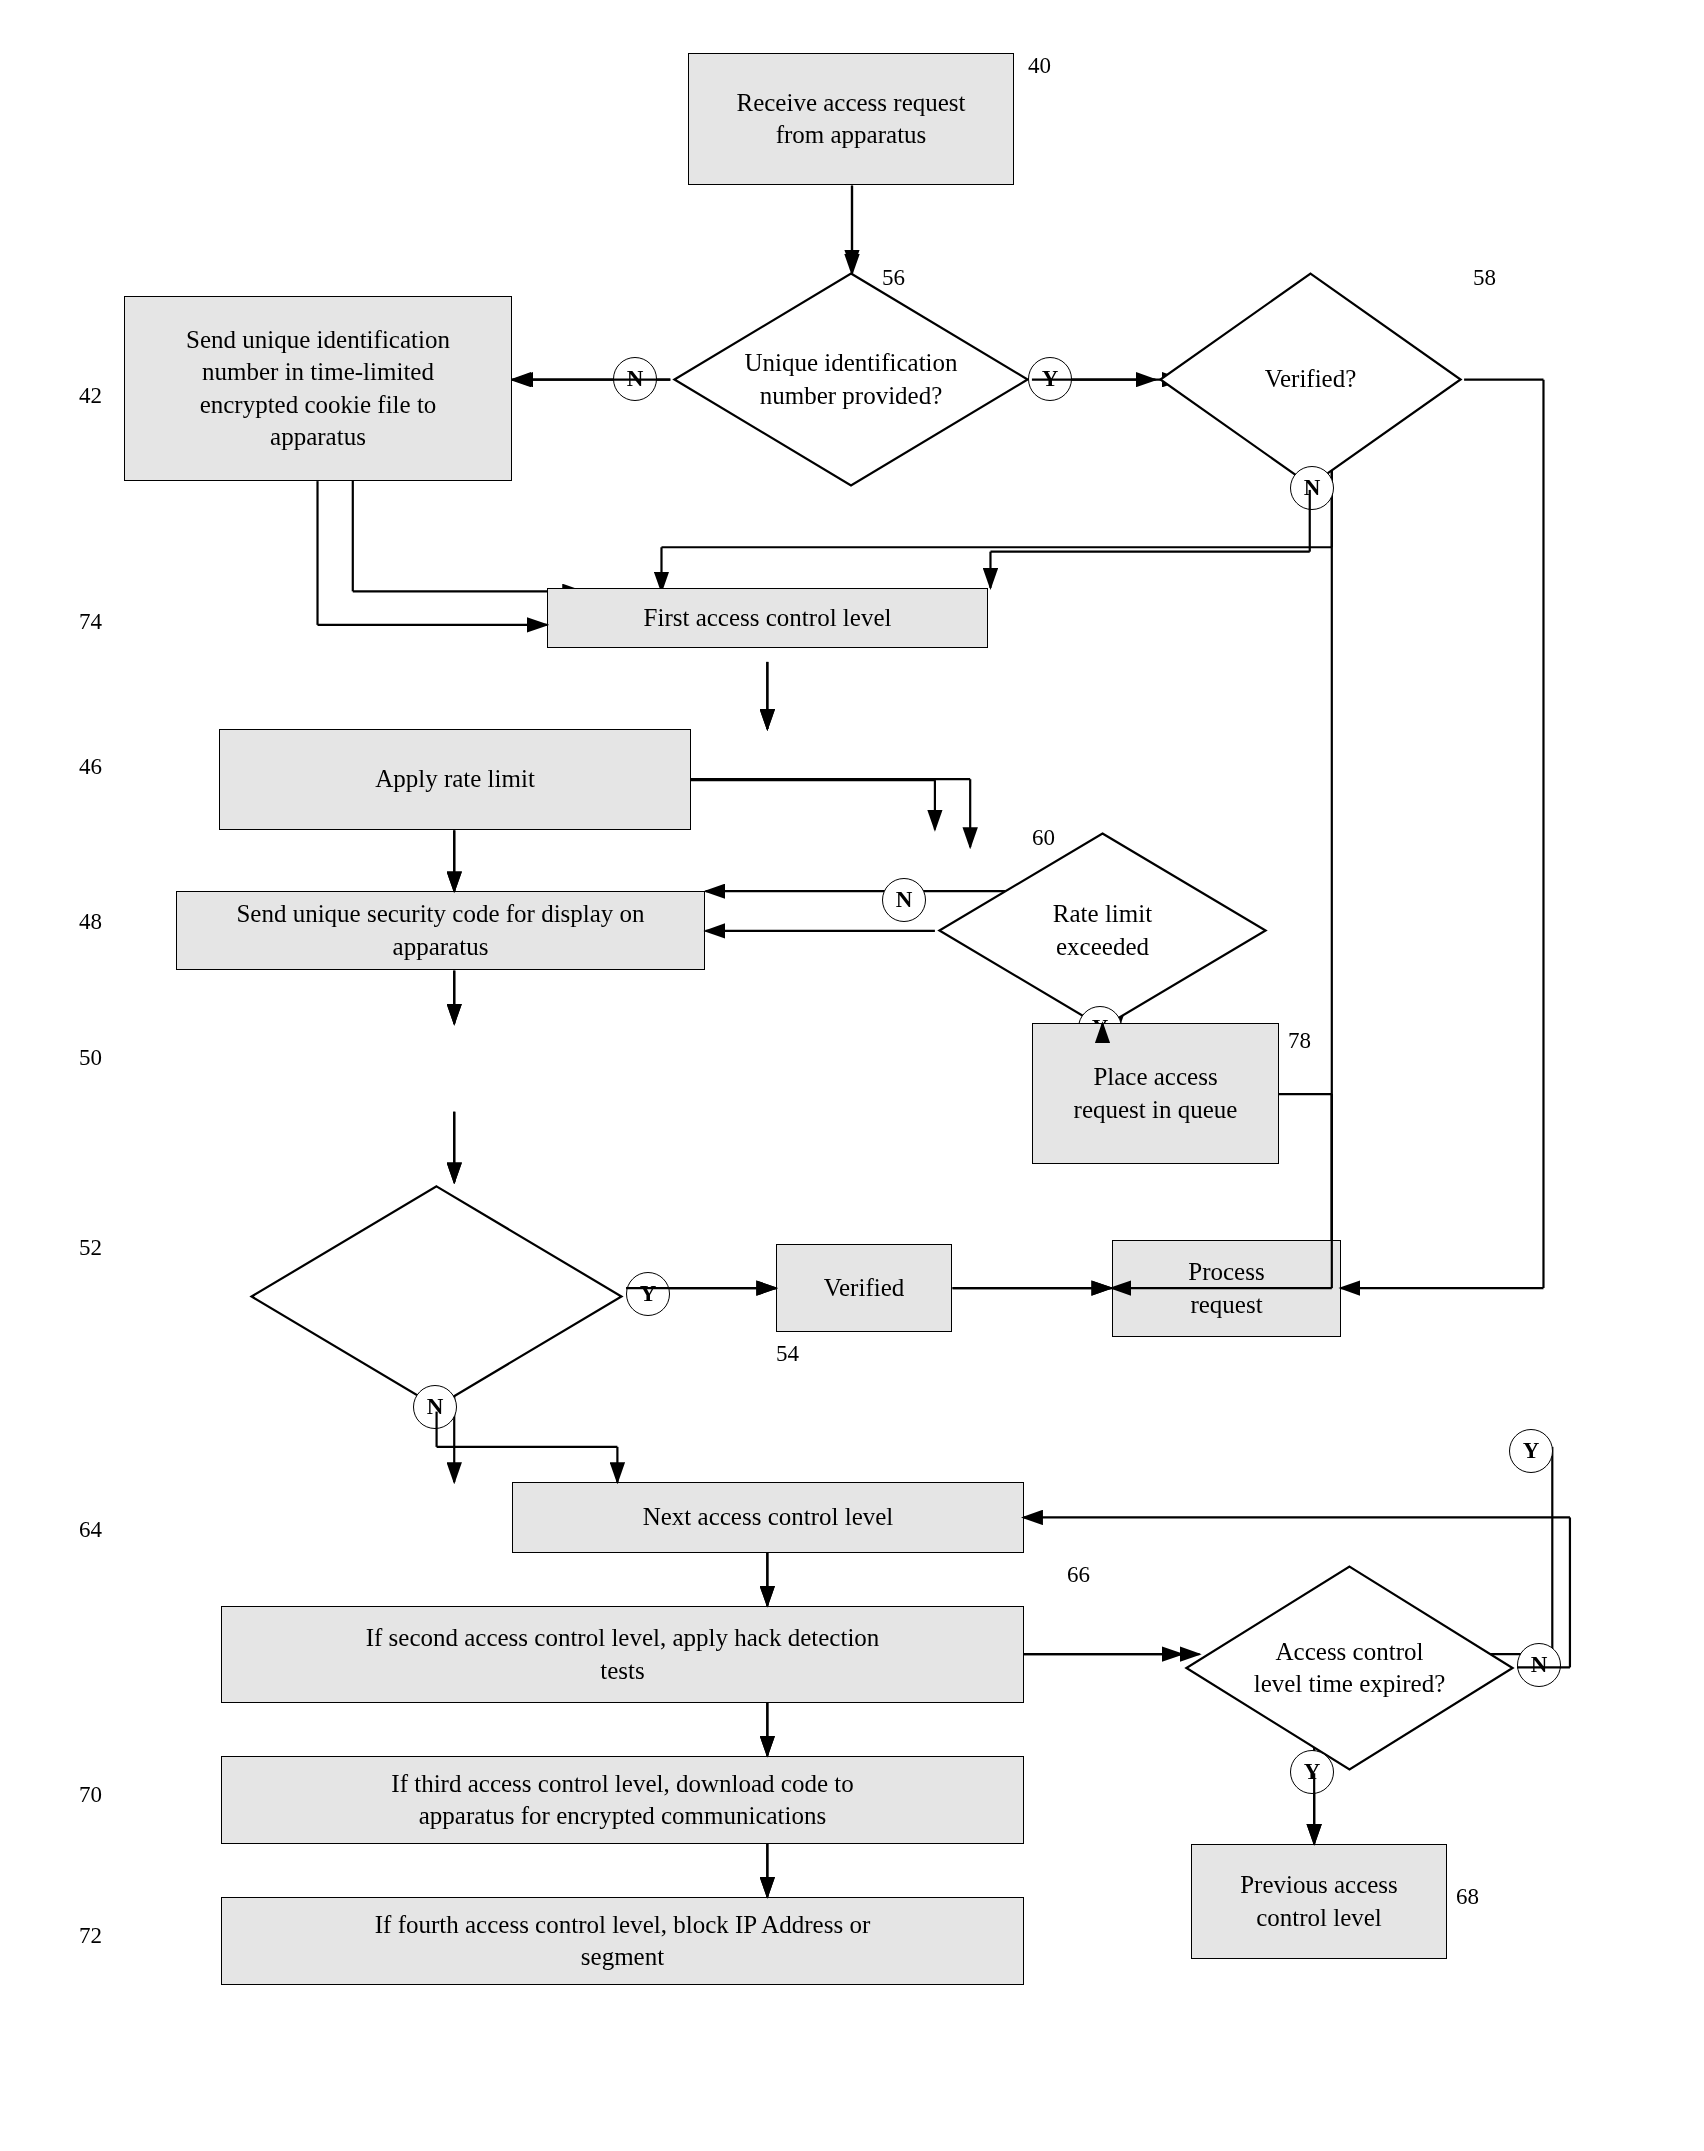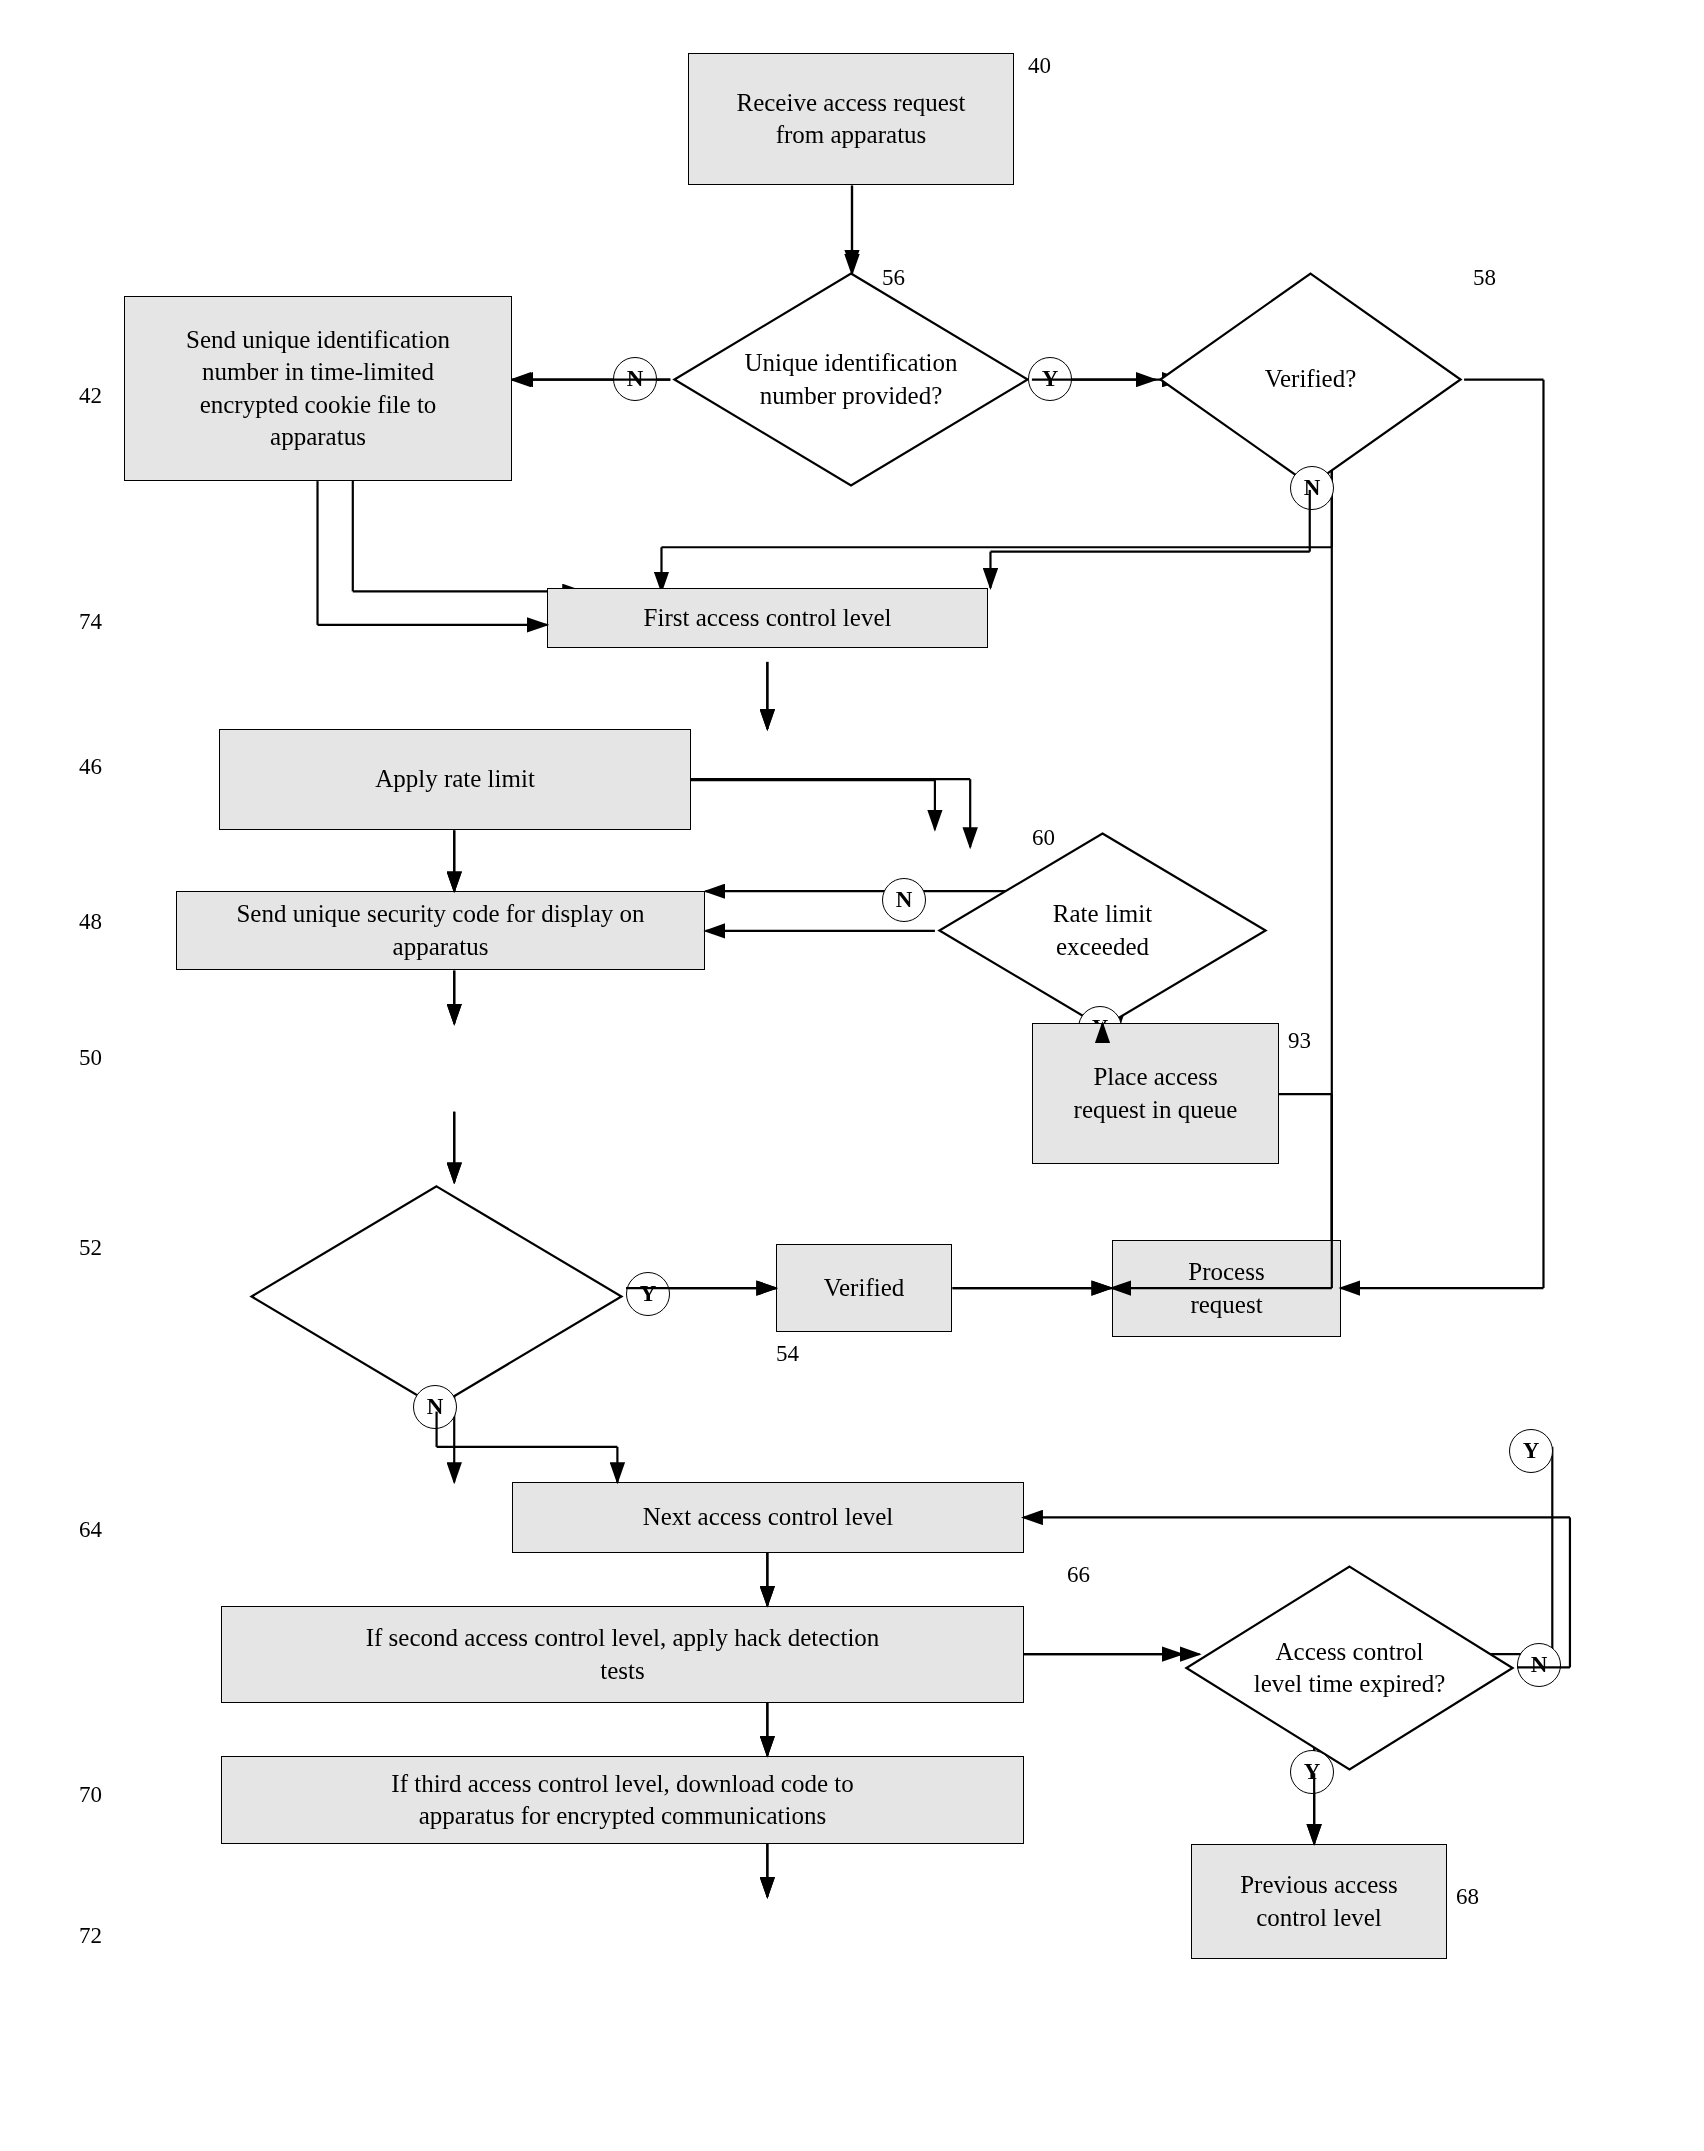--- a/index.html
+++ b/index.html
@@ -223,21 +223,21 @@
     <span>N</span>
   </div>
 
   <div class="circle-label" style="left:1078px; top:1006px;">
     <span>Y</span>
   </div>
 
   <div class="box" style="left:1032px; top:1023px; width:247px; height:141px;">
     <span>Place access<br>request in queue</span>
   </div>
-  <span class="ref" style="left:1288px; top:1028px;">93</span>
+  <span class="ref" style="left:1288px; top:1028px;">78</span>
 
   <div class="box" style="left:176px; top:891px; width:529px; height:79px;">
     <span>Send unique security code for display on<br>apparatus</span>
   </div>
   <span class="ref" style="left:79px; top:909px;">48</span>
 
   <span class="ref" style="left:79px; top:1045px;">50</span>
 
   <div class="diamond-wrap" style="left:247px; top:1182px; width:379px; height:229px;">
     <div class="diamond">
@@ -276,20 +276,23 @@
 
   <div class="box" style="left:221px; top:1606px; width:803px; height:97px;">
     <span>If second access control level, apply hack detection<br>tests</span>
   </div>
 
   <div class="box" style="left:221px; top:1756px; width:803px; height:88px;">
     <span>If third access control level, download code to<br>apparatus for encrypted communications</span>
   </div>
   <span class="ref" style="left:79px; top:1782px;">70</span>
 
+  <div class="box" style="left:221px; top:1897px; width:803px; height:88px;">
+    <span>If fourth access control level, block IP Address or<br>segment</span>
+  </div>
   <span class="ref" style="left:79px; top:1923px;">72</span>
 
   <div class="diamond-wrap" style="left:1182px; top:1562px; width:335px; height:212px;">
     <div class="diamond">
       <svg viewBox="0 0 380 240" xmlns="http://www.w3.org/2000/svg">
         <polygon points="190,5 375,120 190,235 5,120" fill="white" stroke="black" stroke-width="2.5"></polygon>
       </svg>
       <div class="diamond-text">
         <span>Access control<br>level time expired?</span>
       </div>

